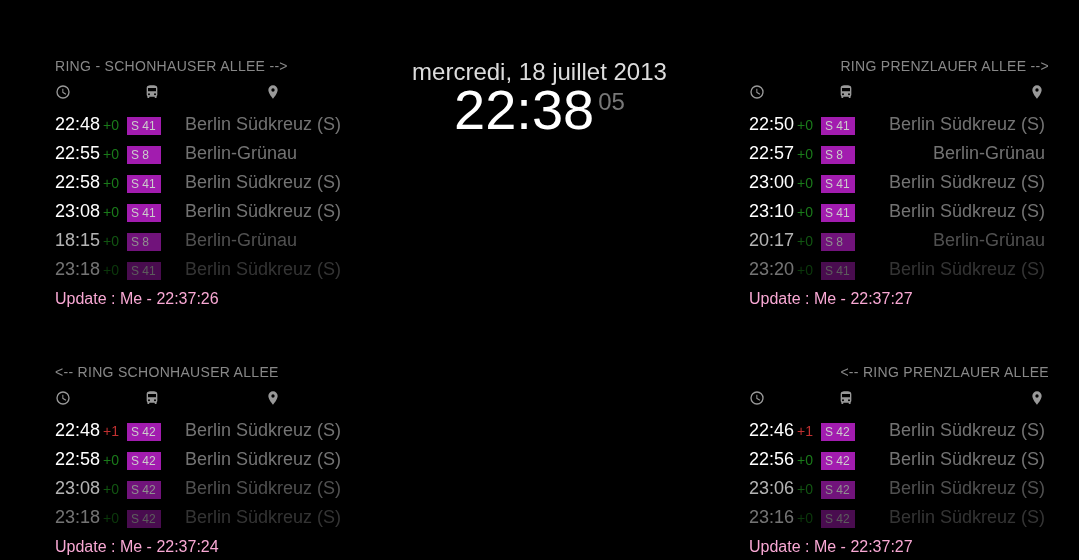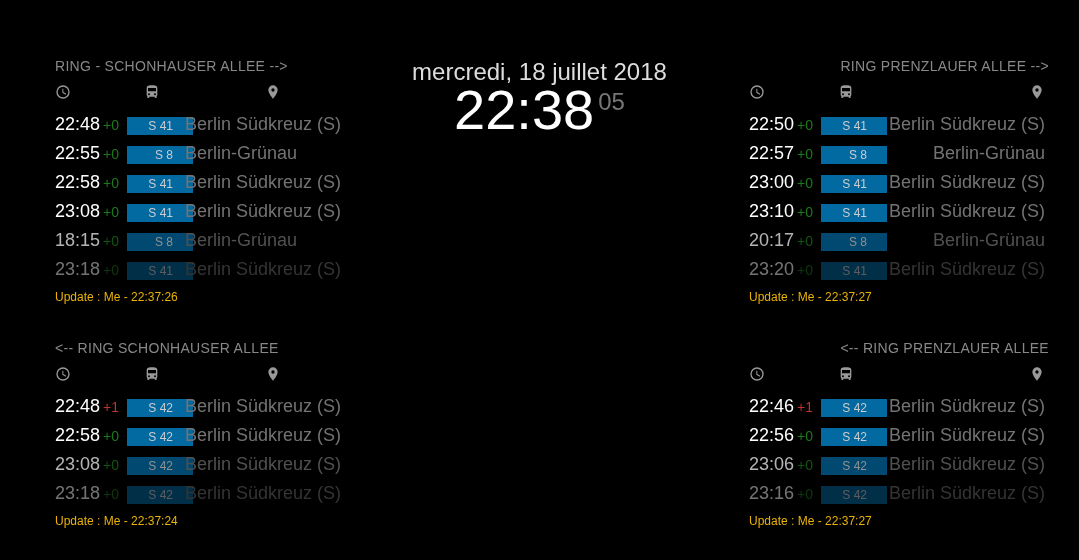--- a/index.html
+++ b/index.html
@@ -6,48 +6,48 @@
   .wrap{position:relative;width:100%;height:100%}
   .clock{position:absolute;top:58px;left:0;width:100%;text-align:center}
   .clock .date{font-size:24px;color:#ddd;font-weight:300;margin-bottom:-4px}
   .clock .time{font-size:56px;color:#fff;font-weight:400;line-height:1}
   .clock .secs{font-size:24px;color:#777;vertical-align:top;margin-left:4px;position:relative;top:8px}
   .panel{position:absolute;width:300px}
   .panel.left{left:55px}
   .panel.right{right:30px}
   .panel.right .title{text-align:right}
   .panel.top{top:58px}
-  .panel.bottom{top:340px}
+  .panel.bottom{top:364px}
   .title{font-size:14px;color:#888;font-weight:400;letter-spacing:0.3px;margin-bottom:10px}
   .hdr{display:flex;margin-bottom:6px}
   .hdr .col-time{width:80px}
   .hdr .col-line{width:50px;text-align:center}
   .hdr .col-dest{flex:1;text-align:center}
   svg.ico{width:16px;height:16px;fill:#999}
   .row{display:flex;align-items:center;height:29px;font-size:18px}
   .col-time{width:48px;color:#fff}
   .col-delay{width:24px;font-size:14px}
   .delay-green{color:#1a7a1a}
   .delay-red{color:#c03030}
   .col-line{width:44px}
   .col-dest{flex:1;padding-left:14px;color:#737373}
-  .badge{display:inline-block;background:#0369a1;color:#ccc;font-size:12px;font-weight:400;padding:2px 20px;min-width:26px;text-align:right}
+  .badge{display:inline-block;background:#a21caf;color:#ccc;font-size:12px;font-weight:400;padding:2px 4px;min-width:26px;text-align:left}
   .fade1{opacity:0.70}
   .fade2{opacity:0.45}
-  .update{font-size:12px;color:#eab308;margin-top:6px}
+  .update{font-size:16px;color:#f9a8d4;margin-top:6px}
   .panel.right .col-dest{text-align:right;padding-left:0;padding-right:4px}
   .panel.right .row{flex-direction:row}
   .panel.right .hdr .col-dest{text-align:right}
 </style>
 </head>
 <body>
 <div class="wrap">
 
 <div class="clock">
-  <div class="date">mercredi, 18 juillet 2018</div>
+  <div class="date">mercredi, 18 juillet 2013</div>
   <div class="time">
     <span>22:38</span><span class="secs">05</span>
   </div>
 </div>
 
 <div id="panels">
       <div class="panel left top">
         <div class="title">RING - SCHONHAUSER ALLEE --&gt;</div>
         <div class="hdr">
           <div class="col-time" style="width:72px"><svg class="ico" viewBox="0 0 24 24">

